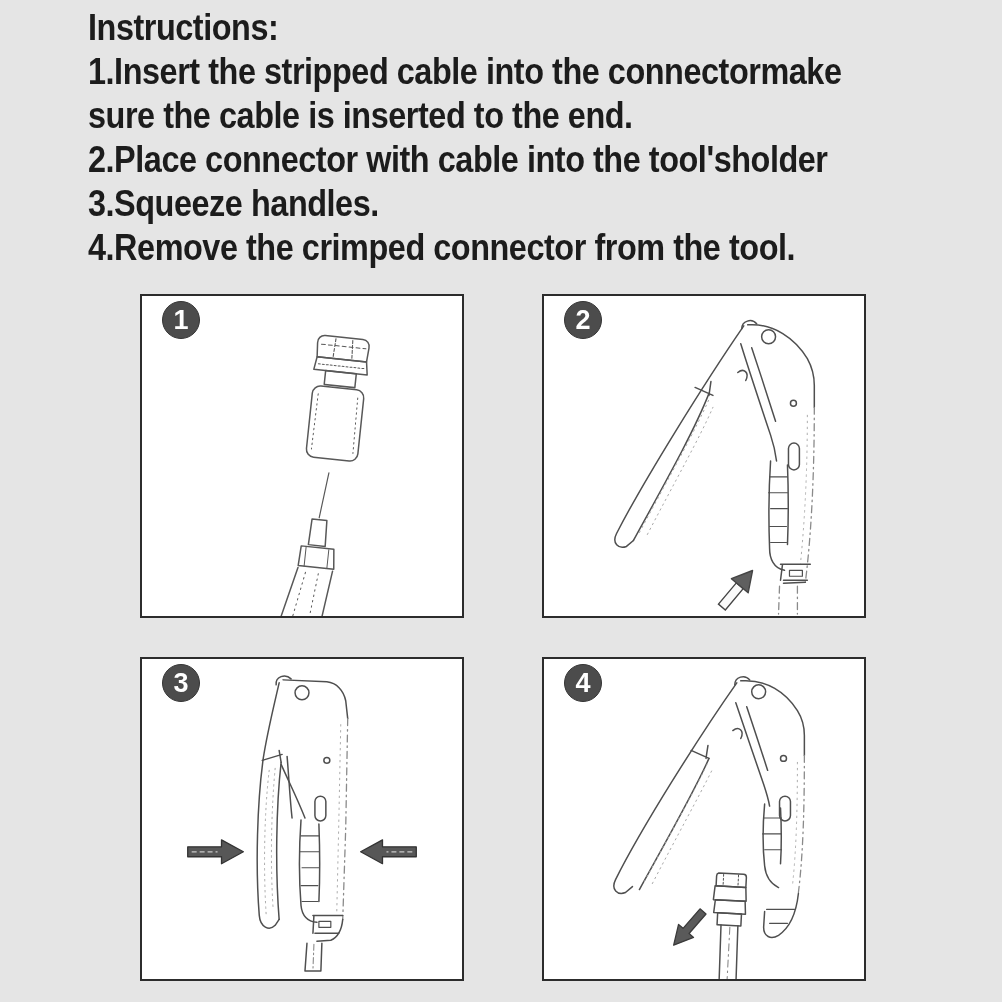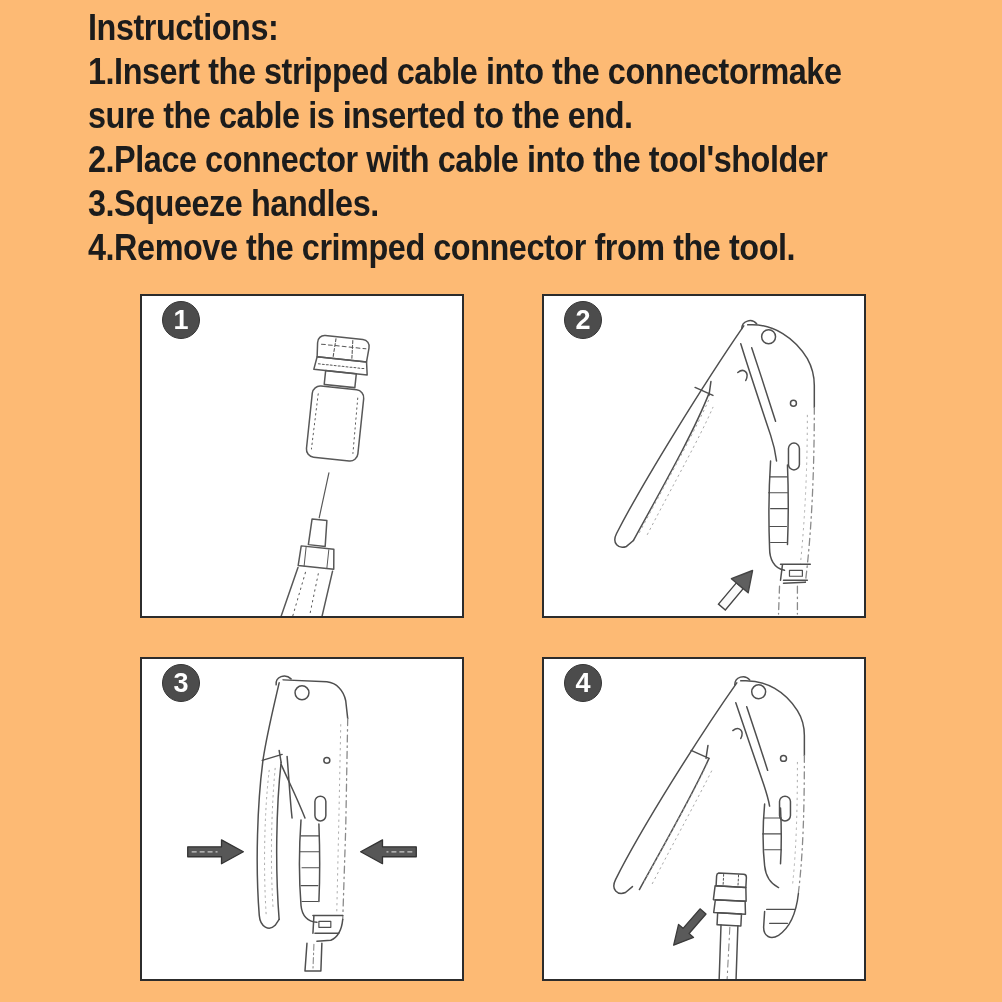--- a/index.html
+++ b/index.html
@@ -1,19 +1,19 @@
 <!DOCTYPE html>
 <html><head>
 <meta charset="utf-8">
 <style>
   html,body{margin:0;padding:0;background:#ffffff;}
   .page{
     position:relative;
     width:1002px;height:1002px;
-    background:#fdba74;
+    background:#e5e5e5;
     font-family:"Liberation Sans","DejaVu Sans",sans-serif;
     overflow:hidden;
   }
   .instructions{
     position:absolute;left:88px;top:6px;width:900px;
     color:#1c1c1c;
   }
   .t-line{
     font-size:36px;font-weight:bold;line-height:44px;
     letter-spacing:-0.5px;white-space:nowrap;

